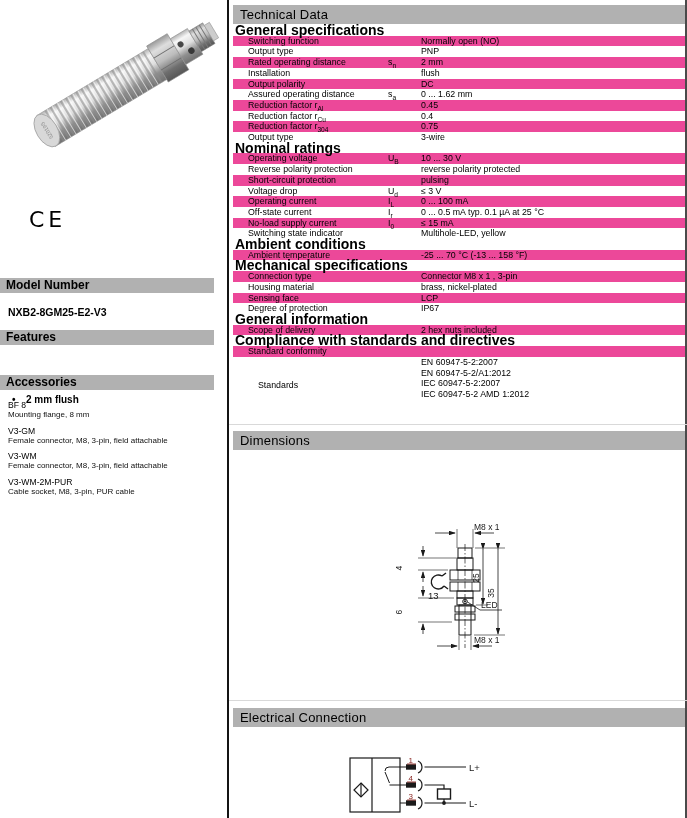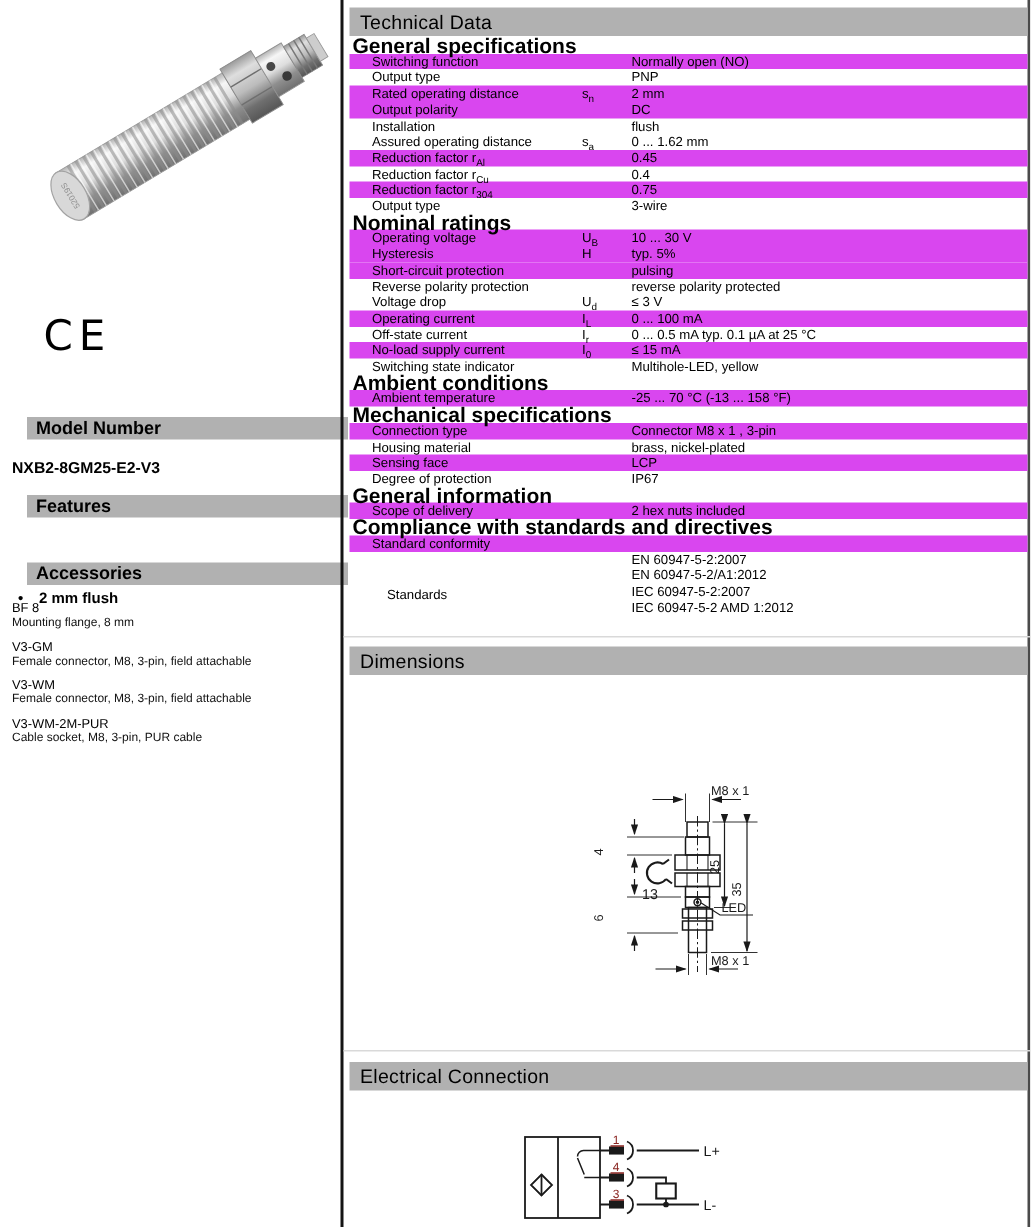--- a/index.html
+++ b/index.html
@@ -7,43 +7,43 @@
         font-family:"Liberation Sans",sans-serif;color:#000;}
   .vdivider{position:absolute;left:227px;top:0;width:2px;height:818px;background:#141414;}
   .redge{position:absolute;left:685px;top:0;width:2px;height:818px;background:#4a4a4a;}
   .sep{position:absolute;left:229px;width:458px;height:1px;background:#d9d9d9;}
 
   
   .bar{position:absolute;left:233px;width:452px;height:19px;background:#b1b1b1;
        font-weight:normal;font-size:13px;line-height:19px;padding-left:7px;
        box-sizing:border-box;letter-spacing:.2px;}
   
-  .lbar{position:absolute;left:18px;width:214px;height:15px;background:#b1b1b1;
+  .lbar{position:absolute;left:0;width:214px;height:15px;background:#b1b1b1;
         font-weight:bold;font-size:12px;line-height:15px;padding-left:6px;box-sizing:border-box;}
 
   
   .ttable{position:absolute;left:233px;top:25px;width:452px;}
   .sec-h{font-weight:bold;font-size:14px;line-height:10.7px;padding-left:2px;}
   .trow{display:flex;font-size:8.8px;line-height:10.7px;}
-  .trow.shade{background:#d946ef;}
+  .trow.shade{background:#ec4899;}
   .trow .lab{width:155px;padding-left:15px;box-sizing:border-box;white-space:nowrap;}
   .trow.ind2 .lab{padding-left:25px;margin-top:23px;}
   .trow .sym{width:33px;}
   .trow .val{flex:1;white-space:nowrap;}
   sub{font-size:6.6px;line-height:0;}
 
   
   .model-value{position:absolute;left:8px;top:306px;font-weight:bold;font-size:10.5px;}
   .features-list{position:absolute;left:8px;top:350px;width:210px;}
   .feat{font-weight:bold;font-size:10px;line-height:12px;margin-top:44px;}
   .feat .bullet{display:inline-block;width:18px;padding-left:4px;box-sizing:border-box;}
   .acc-list{position:absolute;left:8px;top:394px;width:214px;}
   .acc-name{font-weight:normal;font-size:8.6px;line-height:10px;margin-top:6px;}
   .acc-desc{font-size:8px;line-height:9.5px;color:#111;}
-  .ce{position:absolute;left:29px;top:207px;font-size:28px;letter-spacing:4px;
+  .ce{position:absolute;left:29px;top:207px;font-size:22px;letter-spacing:4px;
       font-family:"DejaVu Sans",sans-serif;}
 
   svg text{font-family:"Liberation Sans",sans-serif;}
   .photo{position:absolute;left:0;top:0;}
   .dimsvg{position:absolute;left:390px;top:500px;}
   .elecsvg{position:absolute;left:340px;top:745px;}
 </style>
 </head>
 <body>
 
@@ -121,29 +121,29 @@
       <div class="trow">
         <span class="lab">Output type</span>
         <span class="sym"></span>
         <span class="val">PNP</span>
       </div>
       <div class="trow shade">
         <span class="lab">Rated operating distance</span>
         <span class="sym">s<sub>n</sub></span>
         <span class="val">2 mm</span>
       </div>
+      <div class="trow">
+        <span class="lab">Installation</span>
+        <span class="sym"></span>
+        <span class="val">flush</span>
+      </div>
       <div class="trow shade">
         <span class="lab">Output polarity</span>
         <span class="sym"></span>
         <span class="val">DC</span>
-      </div>
-      <div class="trow">
-        <span class="lab">Installation</span>
-        <span class="sym"></span>
-        <span class="val">flush</span>
       </div>
       <div class="trow">
         <span class="lab">Assured operating distance</span>
         <span class="sym">s<sub>a</sub></span>
         <span class="val">0 ... 1.62 mm</span>
       </div>
       <div class="trow shade">
         <span class="lab">Reduction factor r<sub>Al</sub></span>
         <span class="sym"></span>
         <span class="val">0.45</span>
@@ -162,34 +162,29 @@
         <span class="lab">Output type</span>
         <span class="sym"></span>
         <span class="val">3-wire</span>
       </div>
       <div class="sec-h">Nominal ratings</div>
       <div class="trow shade">
         <span class="lab">Operating voltage</span>
         <span class="sym">U<sub>B</sub></span>
         <span class="val">10 ... 30 V</span>
       </div>
-      <div class="trow shade">
-        <span class="lab">Hysteresis</span>
-        <span class="sym">H</span>
-        <span class="val">typ. 5%</span>
+      <div class="trow">
+        <span class="lab">Reverse polarity protection</span>
+        <span class="sym"></span>
+        <span class="val">reverse polarity protected</span>
       </div>
       <div class="trow shade">
         <span class="lab">Short-circuit protection</span>
         <span class="sym"></span>
         <span class="val">pulsing</span>
-      </div>
-      <div class="trow">
-        <span class="lab">Reverse polarity protection</span>
-        <span class="sym"></span>
-        <span class="val">reverse polarity protected</span>
       </div>
       <div class="trow">
         <span class="lab">Voltage drop</span>
         <span class="sym">U<sub>d</sub></span>
         <span class="val">≤ 3 V</span>
       </div>
       <div class="trow shade">
         <span class="lab">Operating current</span>
         <span class="sym">I<sub>L</sub></span>
         <span class="val">0 ... 100 mA</span>

